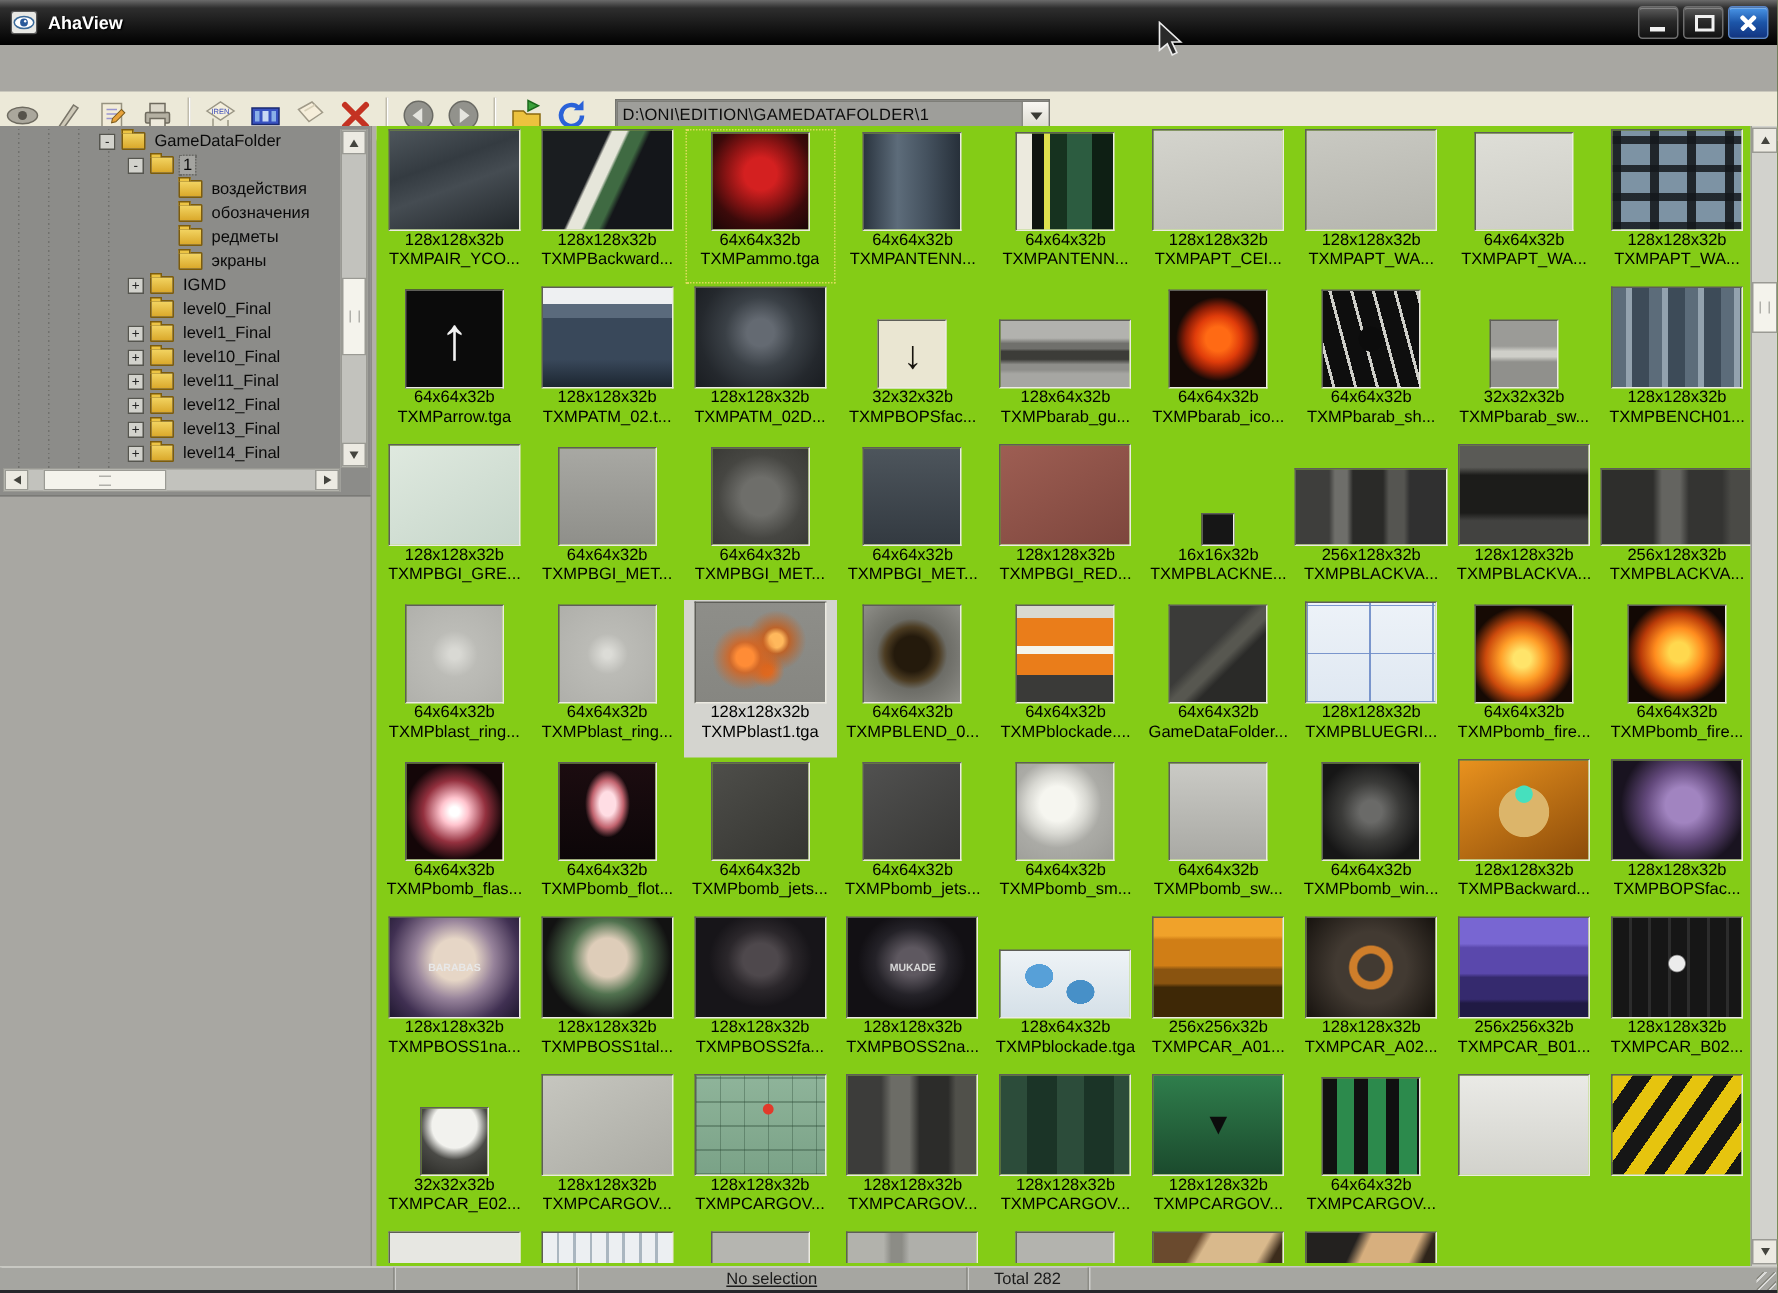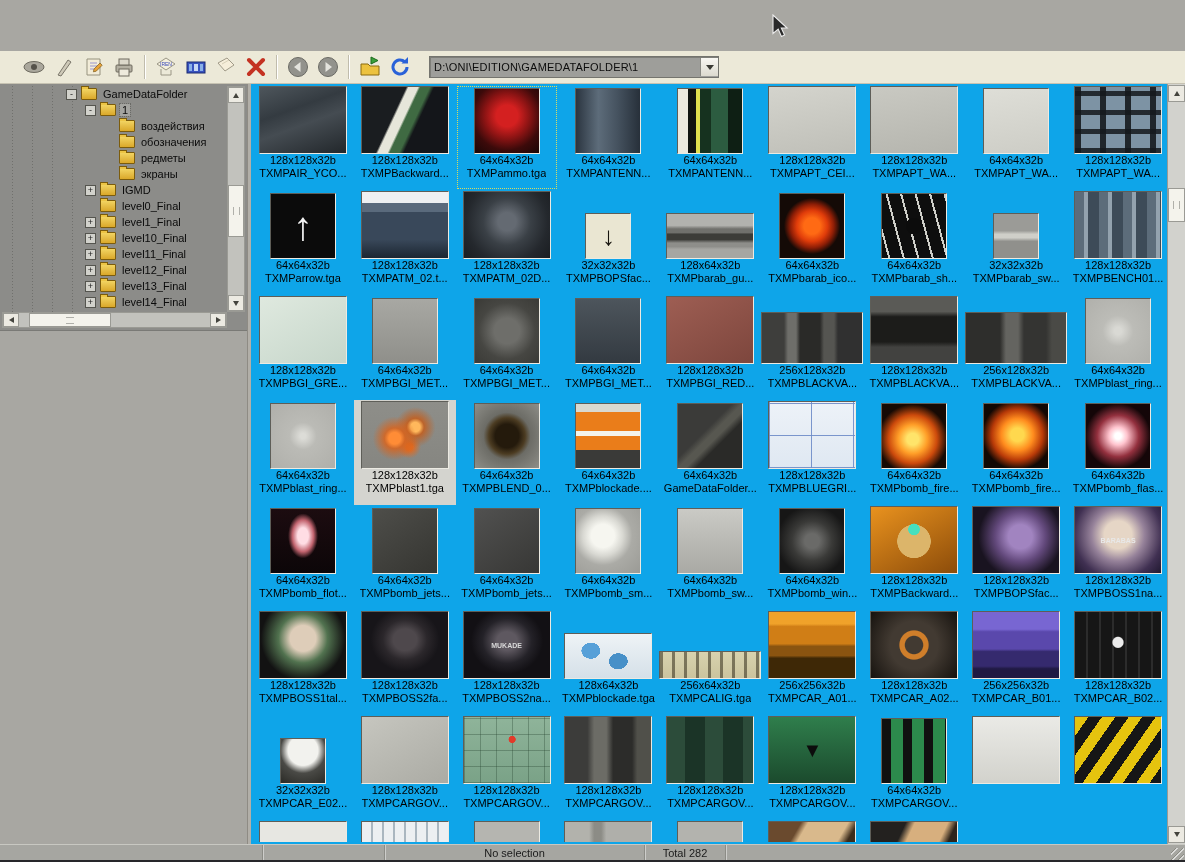--- a/index.html
+++ b/index.html
@@ -16,21 +16,21 @@
     background:linear-gradient(180deg,#5e5e5e,#2a2a2a 45%,#121212);box-shadow:inset 0 1px 0 rgba(255,255,255,.25);cursor:default;}
   .wbtn.close{background:linear-gradient(180deg,#4a96e8,#1c55a8 50%,#123582);border-color:#5a86c8;}
   .glyph-min{position:absolute;left:7px;bottom:4px;width:10px;height:3px;background:#f0f0f0;}
   .glyph-max{position:absolute;left:7px;top:5px;width:9px;height:7px;border:2px solid #f0f0f0;}
   .glyph-x1,.glyph-x2{position:absolute;left:6px;top:9px;width:13px;height:2.6px;background:#fff;border-radius:1px;}
   .glyph-x1{transform:rotate(45deg);} .glyph-x2{transform:rotate(-45deg);}
   
   .menubar{position:absolute;left:0;top:30px;width:100%;height:20px;background:#ece9d8;display:flex;align-items:center;border-bottom:1px solid #d8d4c4;}
   .mi{padding:0 8px;font-size:11px;color:#111;}
   
-  .toolbar{position:absolute;left:0;top:51px;width:100%;height:33px;background:#ece9d8;border-bottom:1px solid #c6c2b2;display:flex;align-items:center;padding-left:19px;box-sizing:border-box;}
+  .toolbar{position:absolute;left:0;top:61px;width:100%;height:33px;background:#ece9d8;border-bottom:1px solid #c6c2b2;display:flex;align-items:center;padding-left:0;box-sizing:border-box;}
   .tbtn{width:30px;height:28px;display:flex;align-items:center;justify-content:center;}
   .tsep{width:1px;height:24px;background:#c0bcac;border-right:1px solid #fff;margin:0 5px;}
   .combo{margin-left:14px;width:288px;height:20px;border:1px solid #74746e;background:#9e9e9a;display:flex;align-items:center;box-shadow:inset 1px 1px 0 #7e7e78;}
   .combo-text{flex:1;font-size:11px;color:#0c0c0c;padding:0 4px;white-space:nowrap;overflow:hidden;letter-spacing:.2px;}
   .combo-btn{width:17px;height:18px;background:linear-gradient(180deg,#f8f7f2,#dcdacf);border-left:1px solid #8a8a84;display:flex;align-items:center;justify-content:center;}
   .chev-down{width:0;height:0;border-left:4px solid transparent;border-right:4px solid transparent;border-top:5px solid #3a3a34;}
   
   .main{position:absolute;left:0;top:84px;width:100%;height:760px;display:flex;}
   .leftpanel{width:247px;height:100%;display:flex;flex-direction:column;background:#a8a7a2;}
   .treewrap{position:relative;height:246px;background:#8c8c89;border-bottom:1px solid #7a7a76;}
@@ -51,40 +51,63 @@
   .sthumb{position:absolute;background:#f4f3ec;border:1px solid #9a9a94;}
   .grip-h{width:8px;height:5px;border-top:1px solid #b0b0aa;border-bottom:1px solid #b0b0aa;margin:auto;}
   .grip-v{width:5px;height:8px;border-left:1px solid #b0b0aa;border-right:1px solid #b0b0aa;margin:auto;}
   .arr-up{width:0;height:0;border-left:3.5px solid transparent;border-right:3.5px solid transparent;border-bottom:5px solid #44443e;}
   .arr-dn{width:0;height:0;border-left:3.5px solid transparent;border-right:3.5px solid transparent;border-top:5px solid #44443e;}
   .arr-lf{width:0;height:0;border-top:3.5px solid transparent;border-bottom:3.5px solid transparent;border-right:5px solid #44443e;}
   .arr-rt{width:0;height:0;border-top:3.5px solid transparent;border-bottom:3.5px solid transparent;border-left:5px solid #44443e;}
   .left-empty{flex:1;background:#a8a7a2;}
   .splitter{width:3px;background:#b2afa8;border-left:1px solid #8e8b84;}
   
-  .gridpanel{position:relative;flex:1;background:#0ea5e9;overflow:hidden;}
+  .gridpanel{position:relative;flex:1;background:#84cc16;overflow:hidden;}
   .grid{position:absolute;left:1px;top:1px;width:917px;height:757px;overflow:hidden;display:grid;grid-template-columns:repeat(9,1fr);grid-auto-rows:105px;}
   .cell{display:flex;flex-direction:column;align-items:center;padding-top:0;}
   .cell.focused{outline:1px dotted #dcdc5e;outline-offset:-2px;}
   .cell.hilite{background:#d4d4cf;}
   .thumbwrap{height:69px;display:flex;align-items:flex-end;justify-content:center;}
   .thumb{border:1px solid;border-color:#5e5e58 #eceae2 #eceae2 #5e5e58;display:flex;align-items:center;justify-content:center;font-weight:bold;overflow:hidden;}
   .cap{height:13px;line-height:13px;font-size:11px;color:#000;text-align:center;white-space:nowrap;overflow:hidden;max-width:100px;}
   .gvscroll{position:absolute;top:0;right:0;width:17px;height:100%;background:#d2d2cd;border-left:1px solid #9a9a94;}
   
   .statusbar{position:absolute;left:0;top:844px;width:100%;height:18px;background:#a6a6a1;border-top:1px solid #c8c8c2;display:flex;align-items:center;font-size:11px;color:#1a1a1a;box-sizing:border-box;border-bottom:2px solid #26262a;}
   .sb-panel{height:100%;display:flex;align-items:center;justify-content:center;border-right:1px solid #8c8c86;box-shadow:1px 0 0 rgba(255,255,255,.45);}
   .sb-grip{position:absolute;right:1px;bottom:2px;width:13px;height:12px;background:repeating-linear-gradient(135deg,transparent 0 3px,#8a8a82 3px 4px,rgba(255,255,255,.6) 4px 5px);}
   .cursor{position:absolute;z-index:99;pointer-events:none;}
 </style>
 </head>
 <body>
 
 <div class="window">
 
+  <div class="titlebar">
+    <span class="app-icon">
+      <svg width="18" height="16">
+          <rect x="0.5" y="0.5" width="17" height="15" rx="2" fill="#e8e8e4" stroke="#555"></rect>
+          <ellipse cx="9" cy="8" rx="6.5" ry="4" fill="#fff" stroke="#3a6a9a"></ellipse>
+          <circle cx="9" cy="8" r="2.6" fill="#2a5a9a"></circle>
+          <circle cx="9.8" cy="7.2" r="0.8" fill="#fff"></circle>
+        </svg>
+    </span>
+    <span class="title">AhaView</span>
+    <span class="winbtns">
+      <span class="wbtn">
+          <span class="glyph-min"></span>
+        </span>
+      <span class="wbtn">
+          <span class="glyph-max"></span>
+        </span>
+      <span class="wbtn close">
+          <span class="glyph-x1"></span>
+          <span class="glyph-x2"></span>
+        </span>
+    </span>
+  </div>
 
 
   <div class="toolbar" id="toolbar">
       <span class="tbtn">
         <svg width="24" height="24" viewBox="0 0 24 24">
           <ellipse cx="12" cy="12" rx="10" ry="5.5" fill="#aaa79c" stroke="#6e6b60"></ellipse>
           <circle cx="12" cy="12" r="3" fill="#55524a"></circle>
         </svg>
       </span>
       <span class="tbtn">
@@ -426,20 +449,27 @@
           </div>
           <div class="cell">
             <div class="thumbwrap">
               <div class="thumb" style="width: 86px; height: 66px; background: linear-gradient(150deg, rgb(158, 94, 83), rgb(125, 70, 61));"></div>
             </div>
             <div class="cap">128x128x32b</div>
             <div class="cap">TXMPBGI_RED...</div>
           </div>
           <div class="cell">
             <div class="thumbwrap">
+              <div class="thumb" style="width: 20px; height: 20px; background: rgb(22, 22, 22);"></div>
+            </div>
+            <div class="cap">16x16x32b</div>
+            <div class="cap">TXMPBLACKNE...</div>
+          </div>
+          <div class="cell">
+            <div class="thumbwrap">
               <div class="thumb" style="width: 100px; height: 50px; background: linear-gradient(90deg, rgb(62, 62, 60) 0px, rgb(62, 62, 60) 22%, rgb(110, 110, 106) 26%, rgb(110, 110, 106) 34%, rgb(42, 42, 40) 38%, rgb(42, 42, 40) 58%, rgb(85, 85, 81) 62%, rgb(85, 85, 81) 72%, rgb(48, 48, 48) 76%);"></div>
             </div>
             <div class="cap">256x128x32b</div>
             <div class="cap">TXMPBLACKVA...</div>
           </div>
           <div class="cell">
             <div class="thumbwrap">
               <div class="thumb" style="width: 86px; height: 66px; background: linear-gradient(rgb(90, 90, 86) 0px, rgb(90, 90, 86) 22%, rgb(28, 28, 26) 30%, rgb(28, 28, 26) 68%, rgb(66, 66, 64) 76%);"></div>
             </div>
             <div class="cap">128x128x32b</div>
@@ -605,27 +635,20 @@
             </div>
             <div class="cap">128x128x32b</div>
             <div class="cap">TXMPBOSS2na...</div>
           </div>
           <div class="cell">
             <div class="thumbwrap">
               <div class="thumb" style="width: 86px; height: 44px; background: radial-gradient(18% 30% at 30% 38%, rgb(87, 160, 216) 0px, rgb(87, 160, 216) 60%, rgba(0, 0, 0, 0) 61%), radial-gradient(18% 30% at 62% 62%, rgb(71, 144, 200) 0px, rgb(71, 144, 200) 60%, rgba(0, 0, 0, 0) 61%), linear-gradient(rgb(238, 243, 246), rgb(213, 224, 232));"></div>
             </div>
             <div class="cap">128x64x32b</div>
             <div class="cap">TXMPblockade.tga</div>
-          </div>
-          <div class="cell">
-            <div class="thumbwrap">
-              <div class="thumb" style="width: 100px; height: 26px; background: repeating-linear-gradient(90deg, rgba(50, 44, 26, 0.55) 0px, rgba(50, 44, 26, 0.55) 3px, rgba(0, 0, 0, 0) 3px, rgba(0, 0, 0, 0) 12px), linear-gradient(rgb(216, 210, 174), rgb(203, 196, 158));"></div>
-            </div>
-            <div class="cap">256x64x32b</div>
-            <div class="cap">TXMPCALIG.tga</div>
           </div>
           <div class="cell">
             <div class="thumbwrap">
               <div class="thumb" style="width: 86px; height: 66px; background: linear-gradient(rgb(240, 162, 42) 0px, rgb(240, 162, 42) 18%, rgb(208, 126, 22) 22%, rgb(208, 126, 22) 48%, rgb(138, 84, 16) 52%, rgb(138, 84, 16) 66%, rgb(62, 40, 6) 70%);"></div>
             </div>
             <div class="cap">256x256x32b</div>
             <div class="cap">TXMPCAR_A01...</div>
           </div>
           <div class="cell">
             <div class="thumbwrap">
@@ -753,21 +776,21 @@
         <div class="sbtn" style="bottom:1px;left:0;right:0;height:15px;">
             <span class="arr-dn"></span>
           </div>
       </div>
     </div>
   </div>
 
   <div class="statusbar" id="statusbar">
       <div class="sb-panel" style="width: 262px;"></div>
       <div class="sb-panel" style="width: 121px;"></div>
-      <div class="sb-panel" style="width: 259px;">No selection</div>
+      <div class="sb-panel" style="width: 259px; text-decoration: underline;">No selection</div>
       <div class="sb-panel" style="width: 80px;">Total 282</div>
       <div class="sb-panel" style="flex: 1 1 0%; border-right: none; box-shadow: none;"></div>
     </div>
   <div class="sb-grip"></div>
 
   <svg class="cursor" style="left:772px;top:14px;" width="20" height="28">
     <polygon points="1,1 1,19.5 6.2,15.2 9.5,22.6 12.6,21.1 9.3,14 15.1,14" fill="#2a2a2a" stroke="#ececec" stroke-width="1.1"></polygon>
   </svg>
 
 </div>

